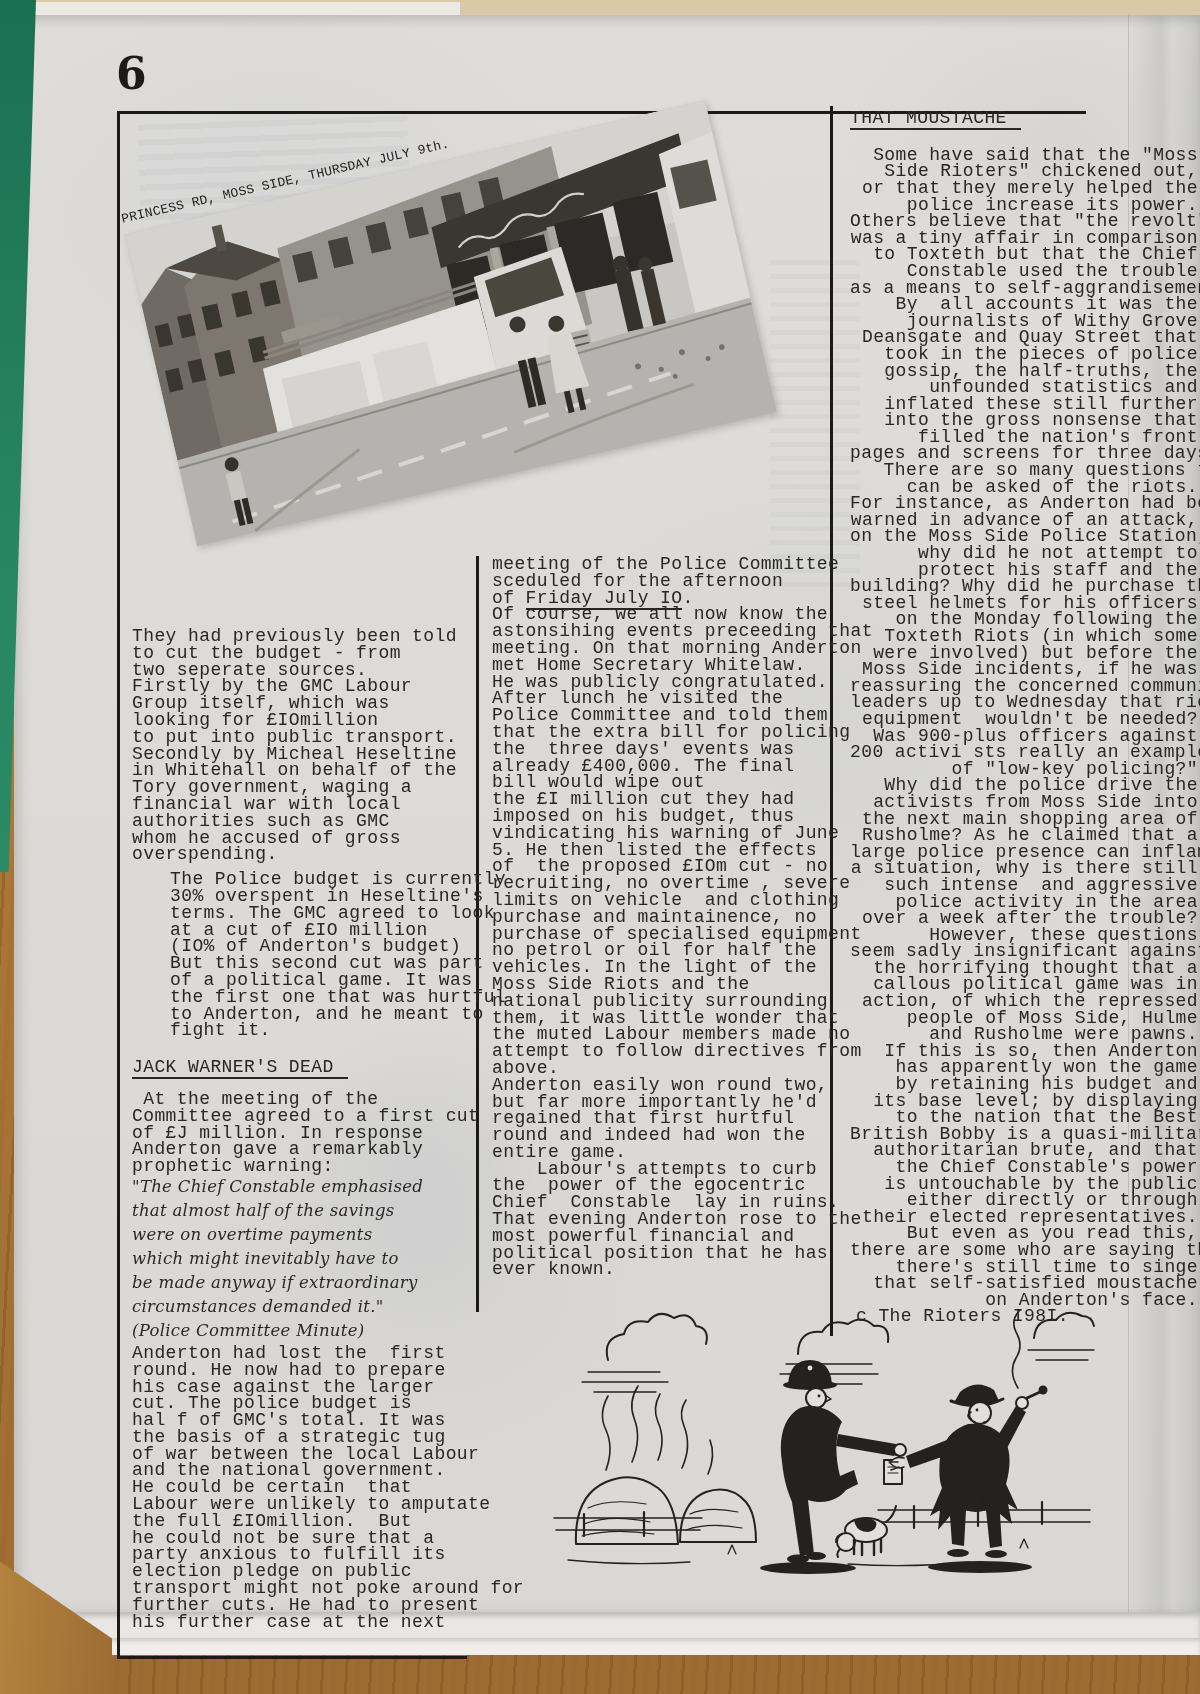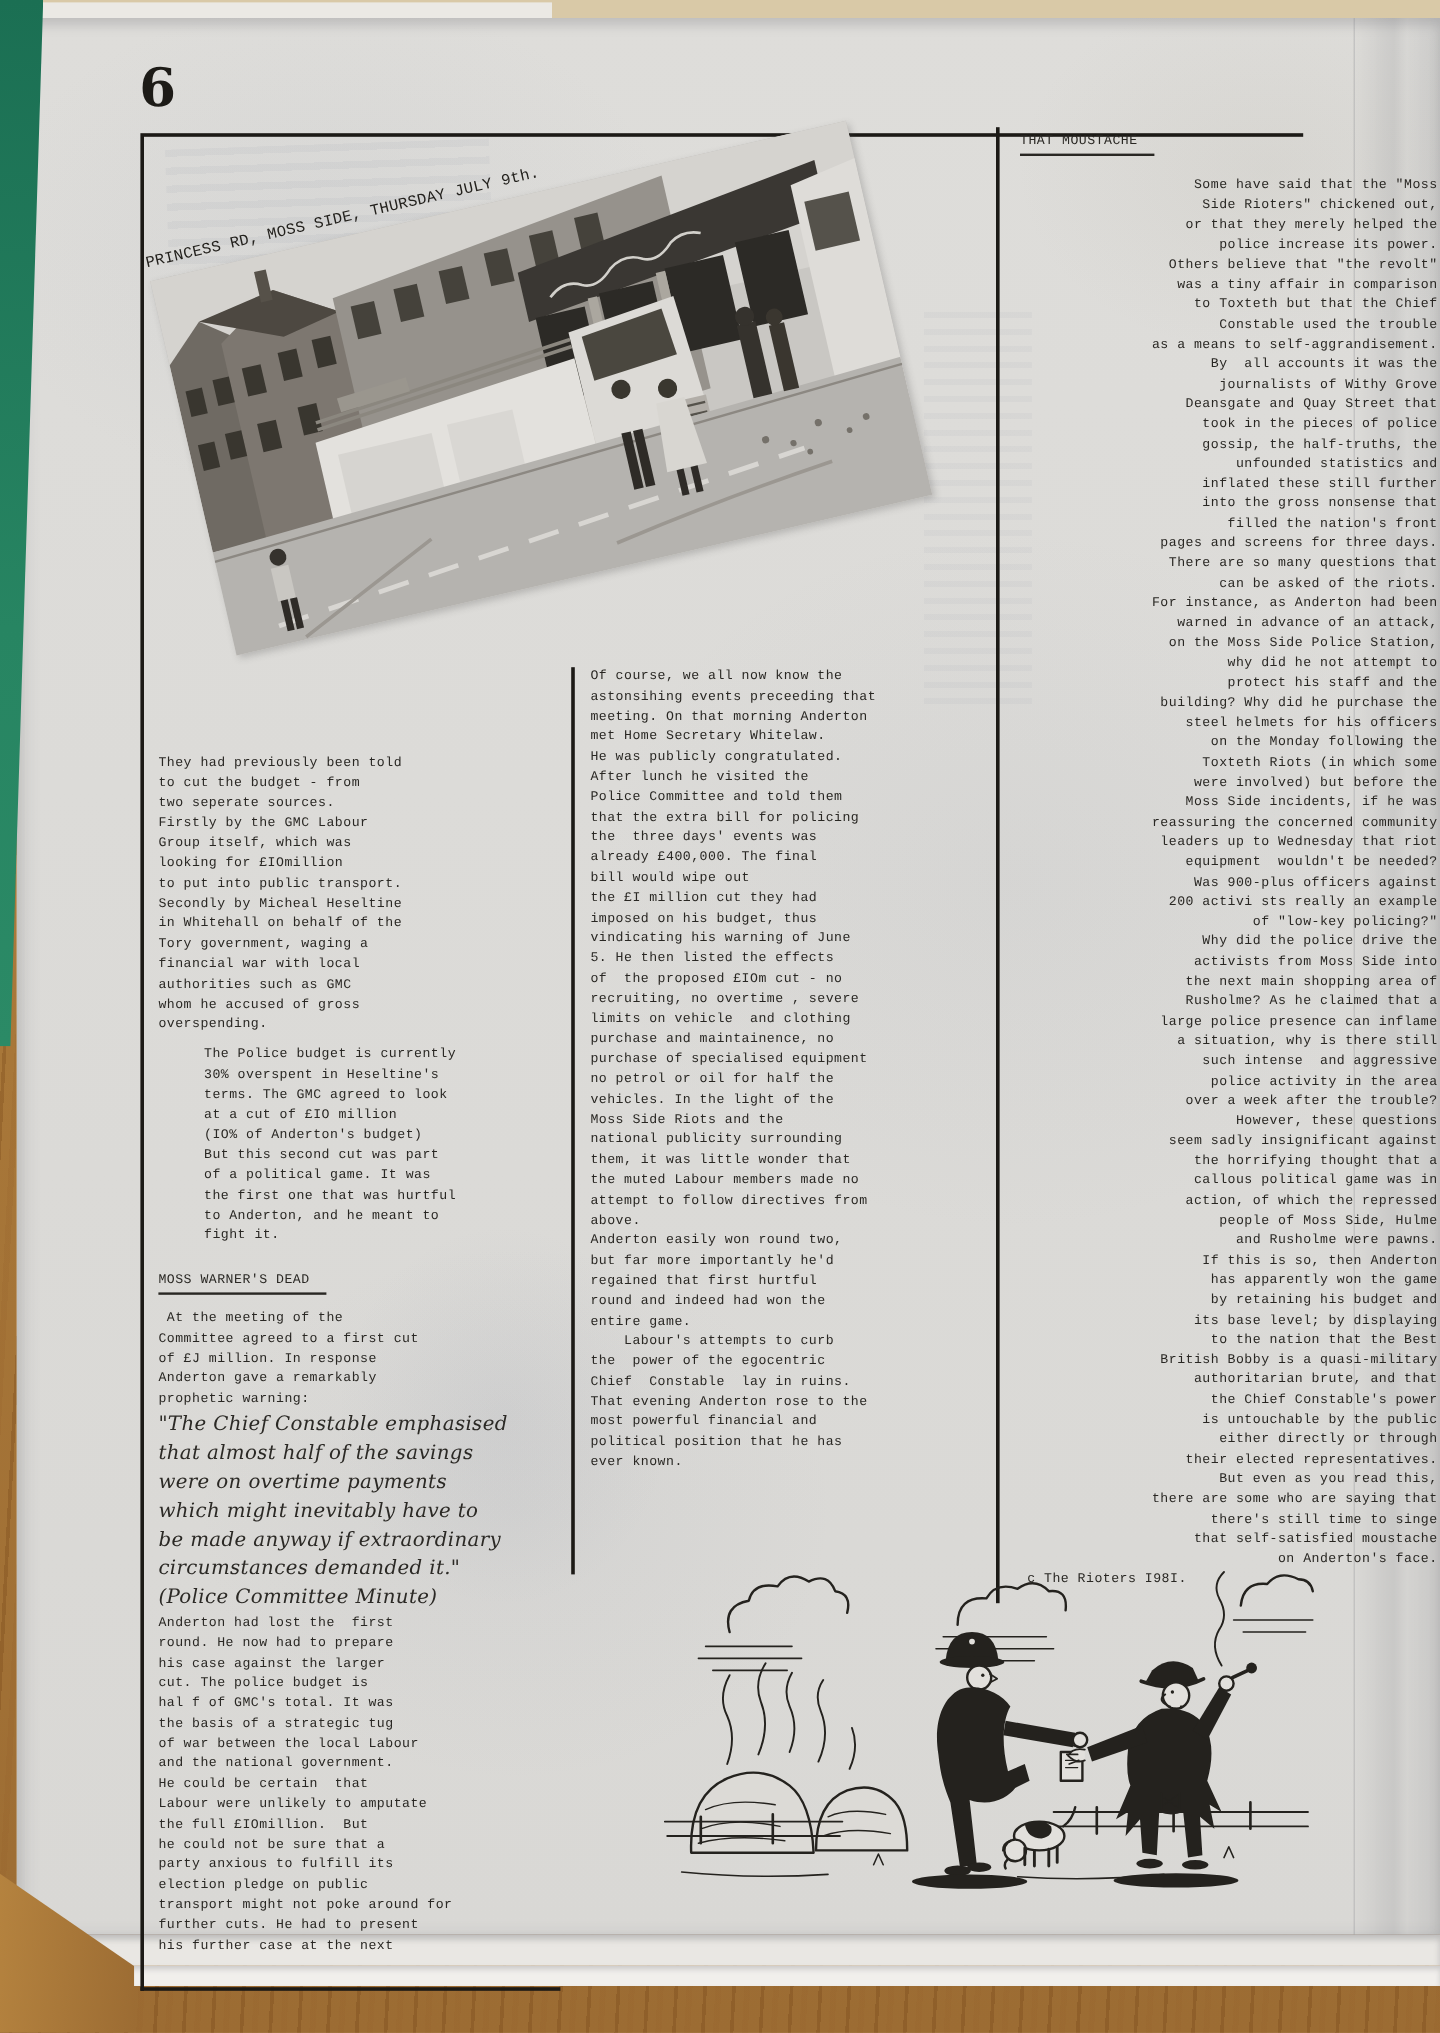--- a/index.html
+++ b/index.html
@@ -40,21 +40,21 @@
   }
   .fold-shadow{left:1128px;top:15px;width:72px;height:1597px;z-index:4;
     background:linear-gradient(90deg, transparent, rgba(110,112,118,.16) 45%, rgba(110,112,118,.05) 60%, rgba(120,122,128,.20));
     border-left:1px solid rgba(120,122,128,.12);}
   .ghost{z-index:4;pointer-events:none;}
   
   .rule{background:#1c1a16;z-index:5;}
   
   .mono{
     font-family:"Liberation Mono","DejaVu Sans Mono",monospace;
-    font-size:11px;line-height:16.8px;letter-spacing:.4px;
+    font-size:18px;line-height:16.8px;letter-spacing:.4px;
     color:#292723;white-space:pre;z-index:6;
   }
   .heading-underline{display:inline-block;border-bottom:2px solid #292723;padding-right:14px;padding-bottom:1px;}
   .inline-underline{border-bottom:2px solid #292723;}
   .quote{
     font-family:"DejaVu Serif","Liberation Serif",serif;font-style:italic;
     font-size:16.5px;line-height:24px;letter-spacing:.3px;white-space:pre;color:#2b2925;
   }
   .page-number{
     left:116px;top:48px;z-index:6;
@@ -208,21 +208,21 @@
   <div class="mono para-gap-sm">The Police budget is currently
 30% overspent in Heseltine's
 terms. The GMC agreed to look
 at a cut of £IO million
 (IO% of Anderton's budget)
 But this second cut was part
 of a political game. It was
 the first one that was hurtful
 to Anderton, and he meant to
 fight it.</div>
-  <div class="mono lc-heading"><span class="heading-underline">MOSS WARNER'S DEAD</span></div>
+  <div class="mono lc-heading"><span class="heading-underline">JACK WARNER'S DEAD</span></div>
   <div class="mono"> At the meeting of the
 Committee agreed to a first cut
 of £J million. In response
 Anderton gave a remarkably
 prophetic warning:</div>
   <div class="quote">"The Chief Constable emphasised
 that almost half of the savings
 were on overtime payments
 which might inevitably have to
 be made anyway if extraordinary
@@ -241,20 +241,23 @@
 the full £IOmillion.  But
 he could not be sure that a
 party anxious to fulfill its
 election pledge on public
 transport might not poke around for
 further cuts. He had to present
 his further case at the next</div>
 </div>
 
 <div class="abs col" style="left:492px;top:556px;width:332px;">
+  <div class="mono"><span>meeting of the Police Committee
+sceduled for the afternoon
+of </span><span class="inline-underline">Friday July IO</span><span>.</span></div>
   <div class="mono para-gap-md">Of course, we all now know the
 astonsihing events preceeding that
 meeting. On that morning Anderton
 met Home Secretary Whitelaw.
 He was publicly congratulated.
 After lunch he visited the
 Police Committee and told them
 that the extra bill for policing
 the  three days' events was
 already £400,000. The final

